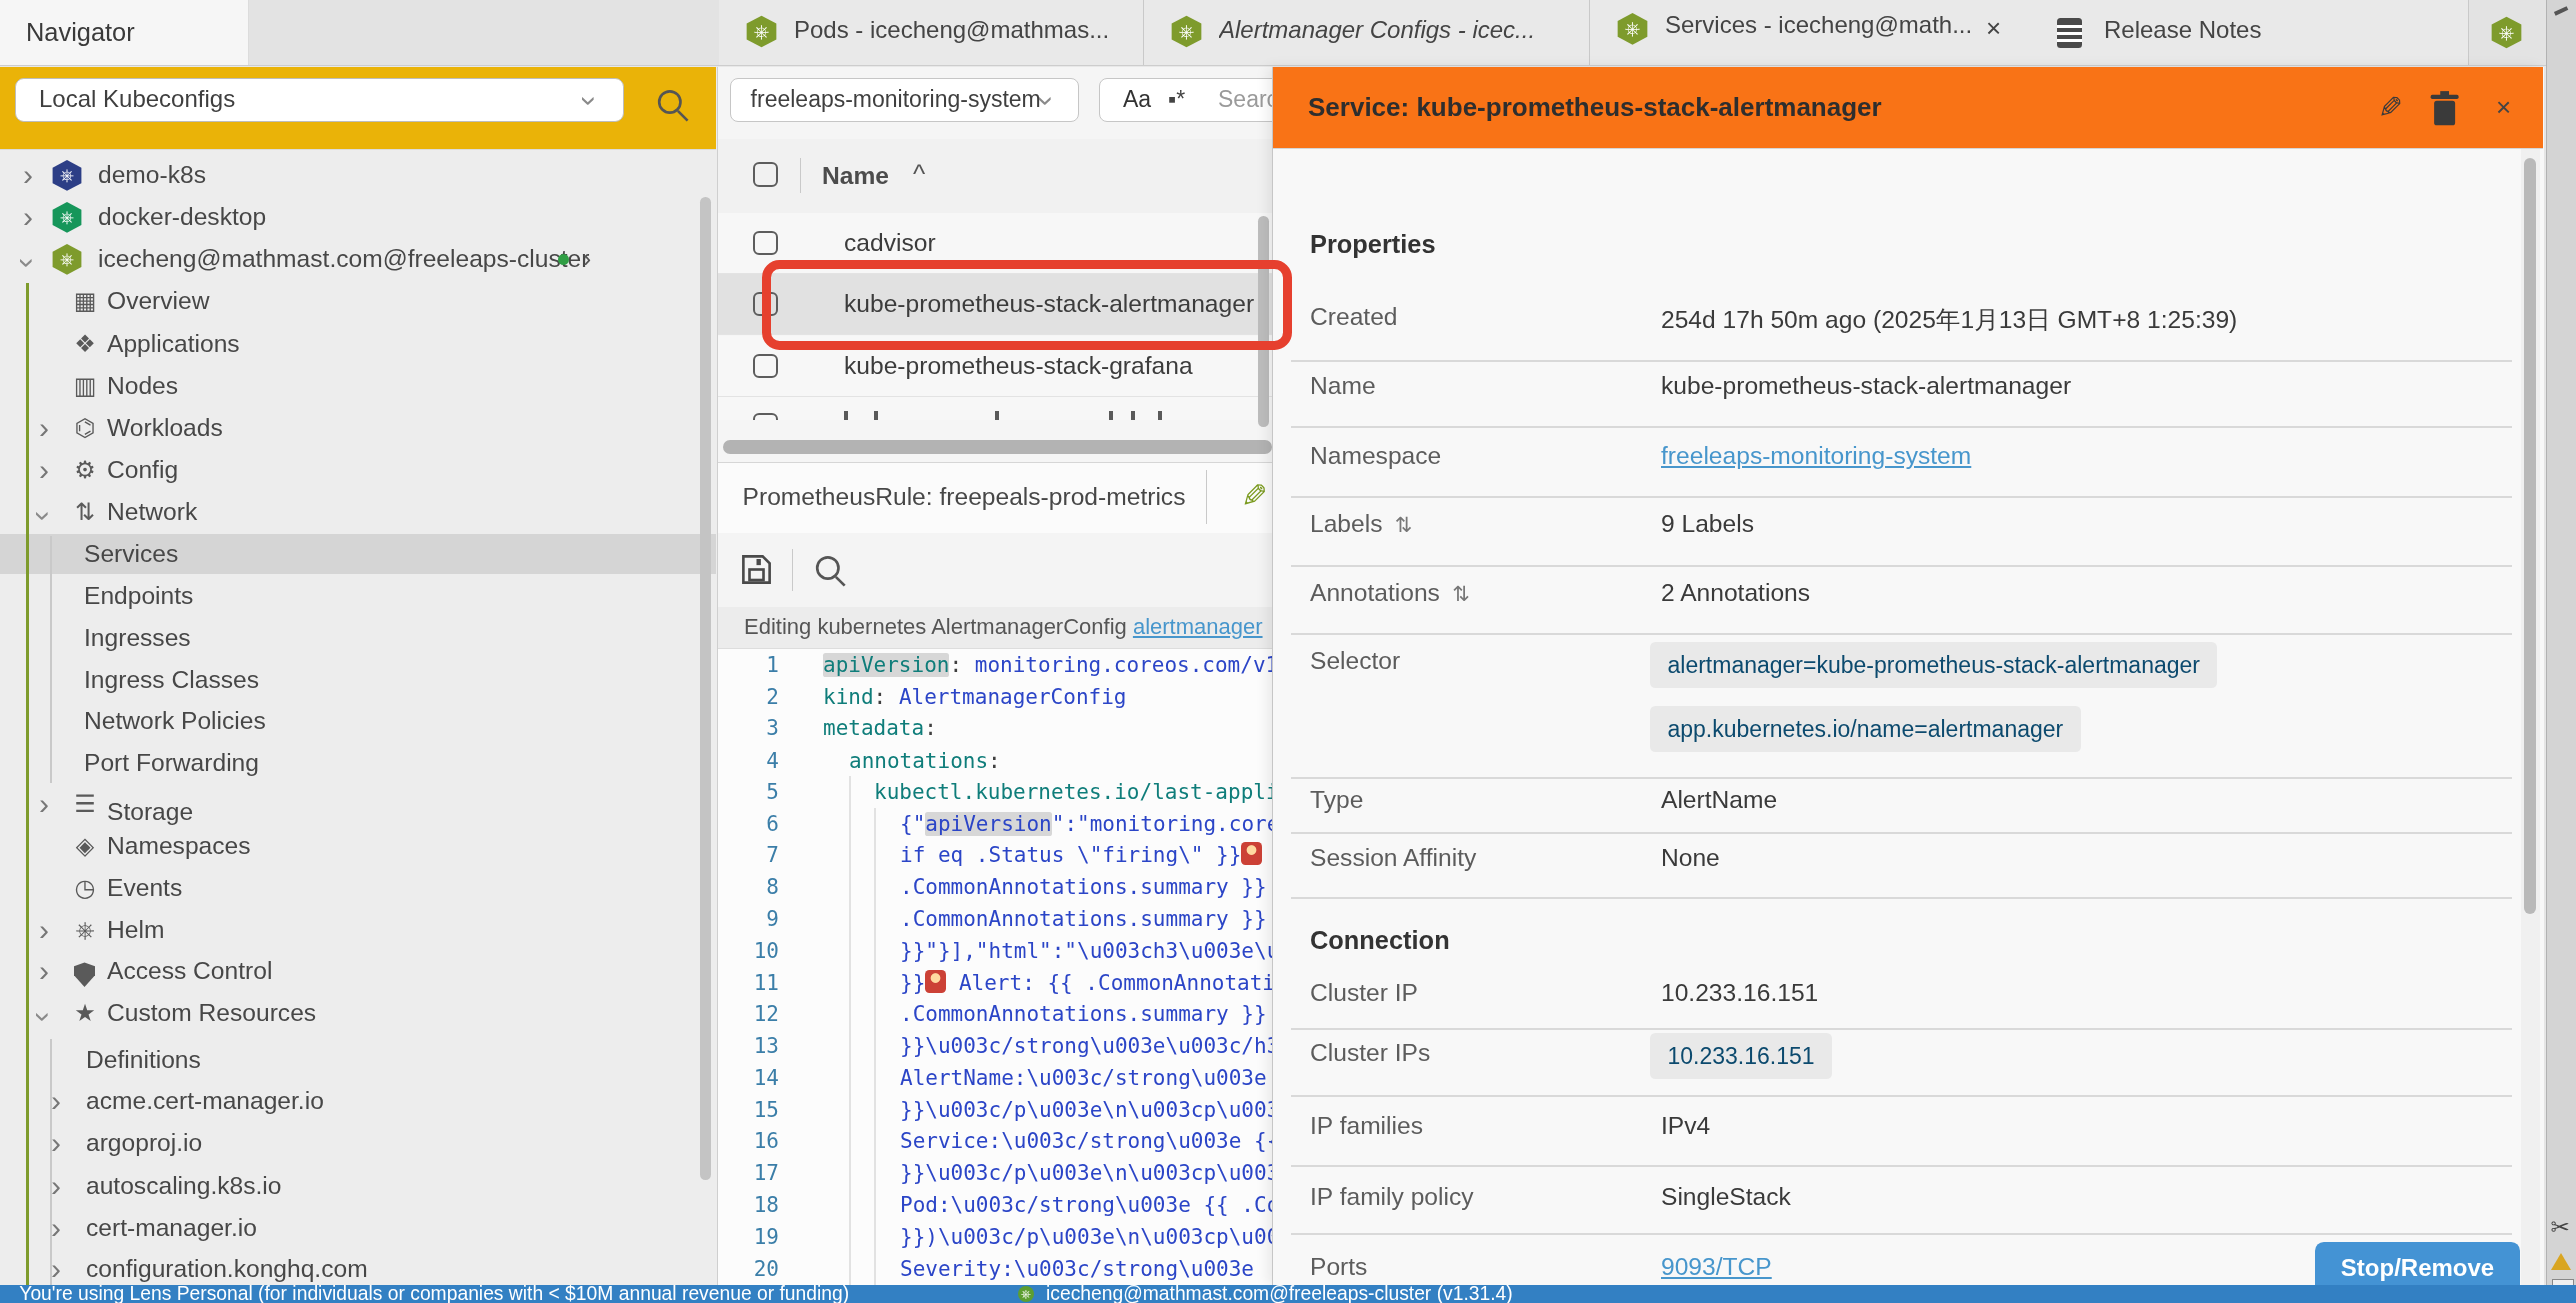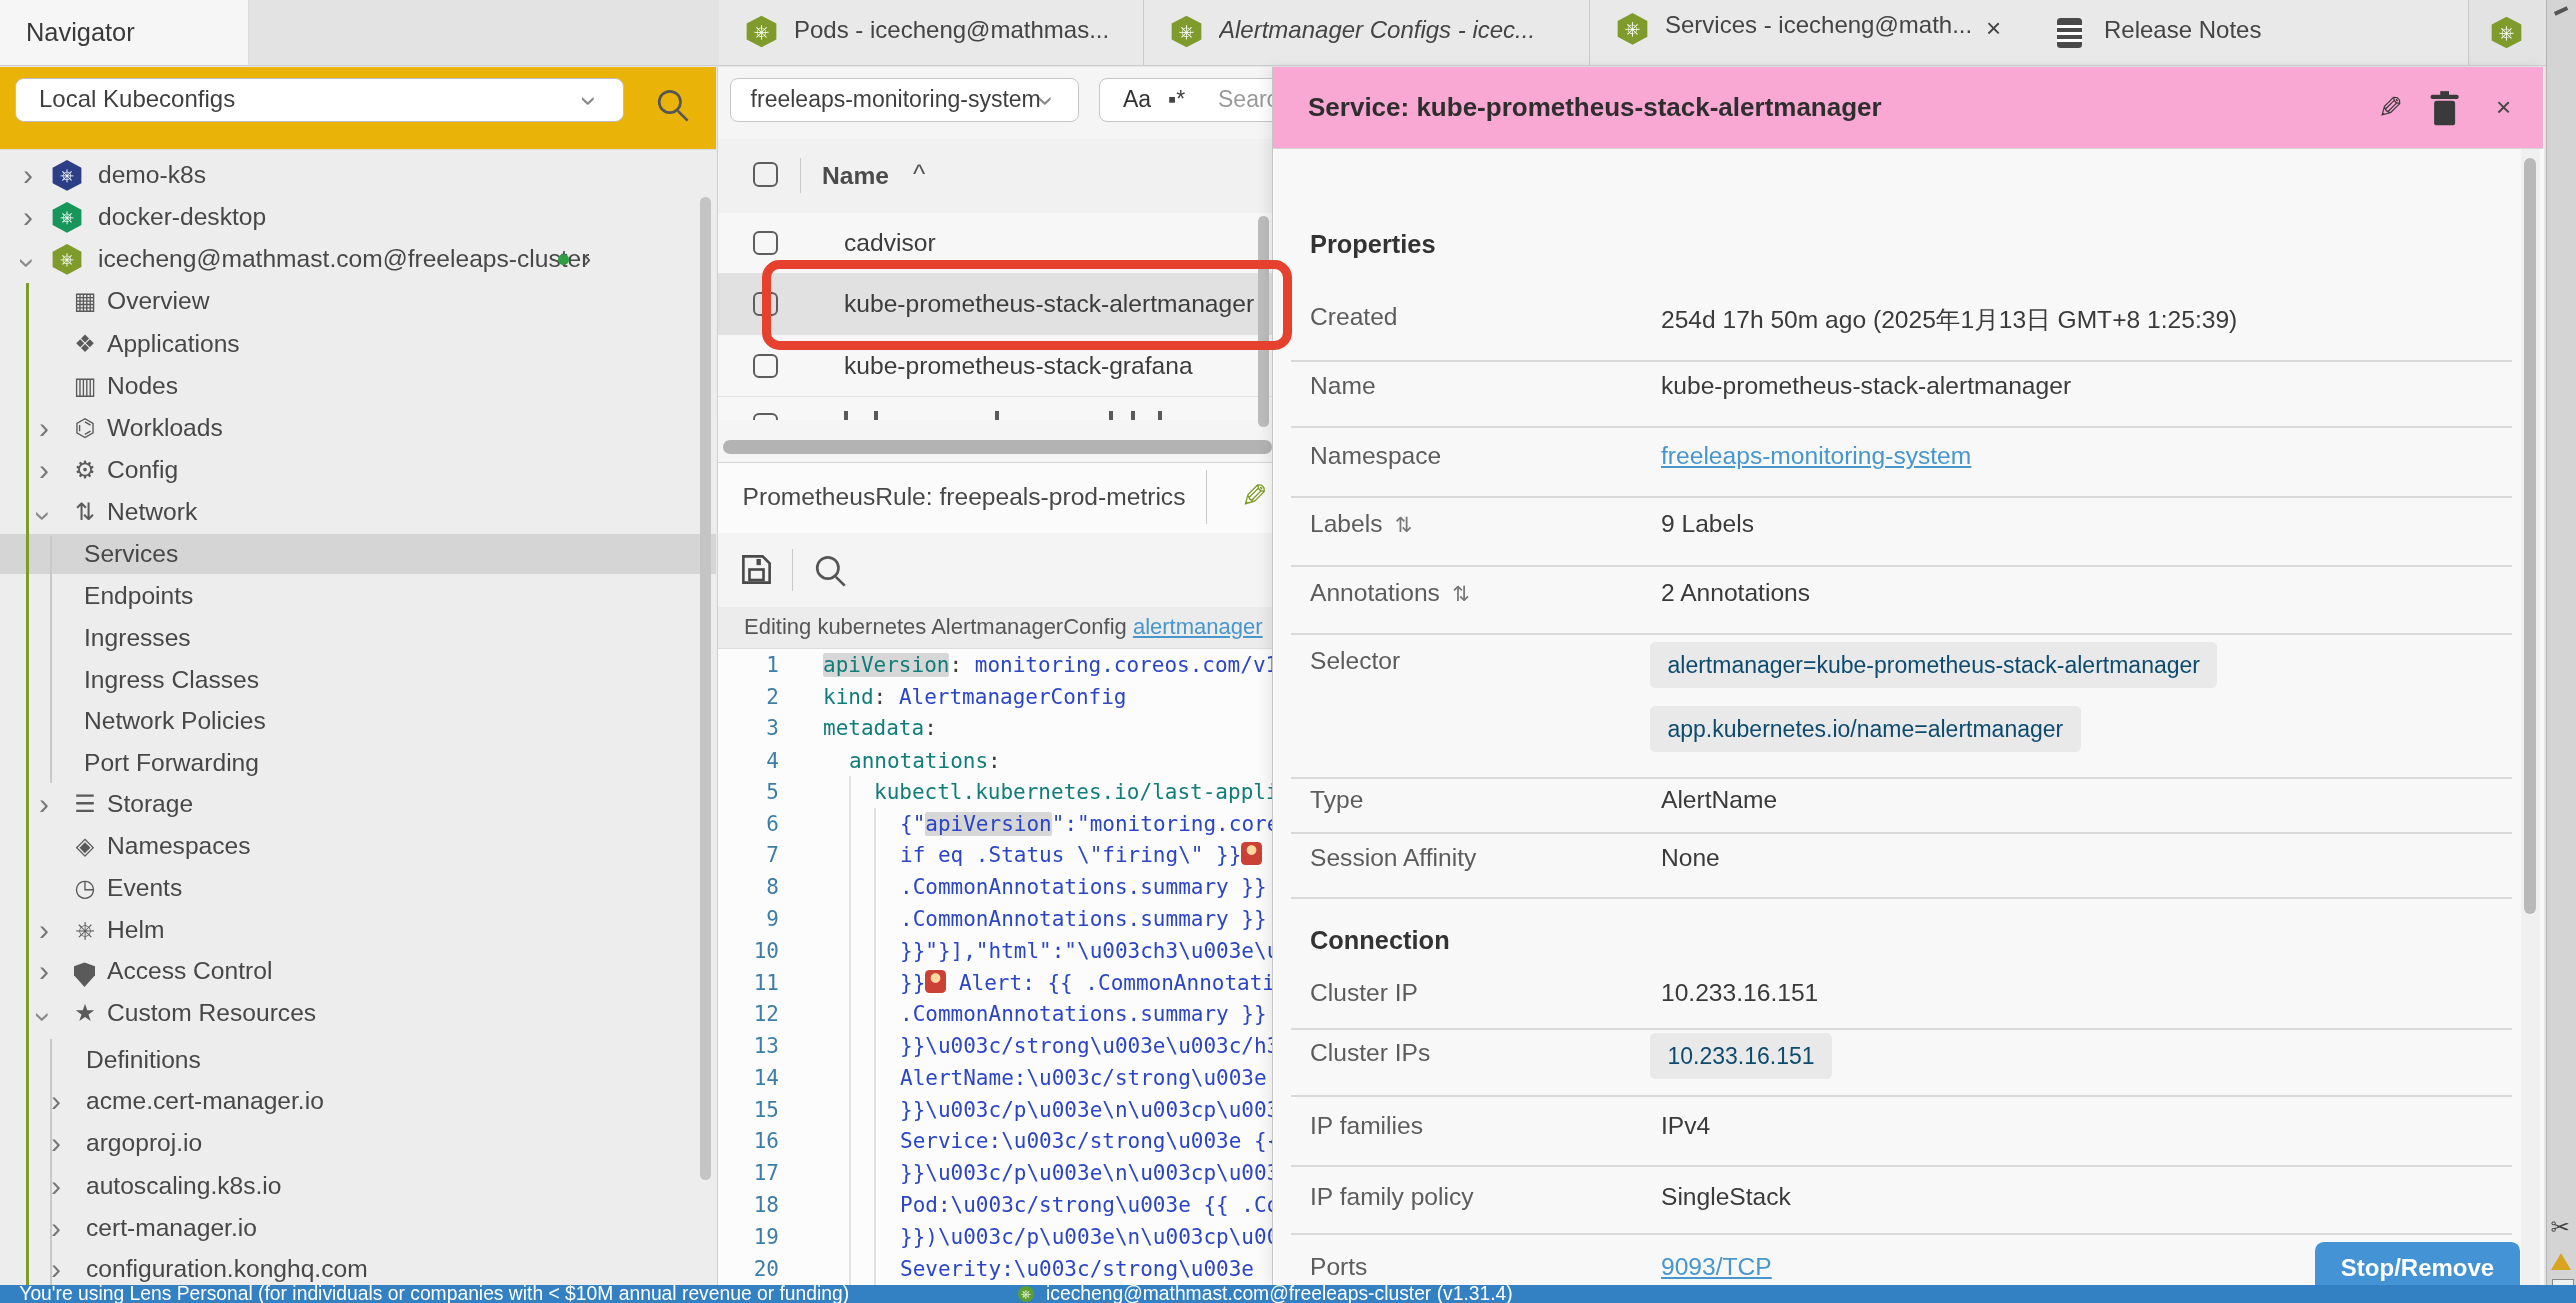--- a/index.html
+++ b/index.html
@@ -64,21 +64,21 @@
   .ctext{position:absolute;top:0;white-space:pre}
   .key{color:#0f7d7a}.val{color:#2b45c7}.pn{color:#3f3f3f}
   .hl{background:#d7d7d7;border-radius:2.6px}
   .siren{display:inline-block;width:21px;height:23px;background:#cc4136;border-radius:4.4px;vertical-align:-2.6px;
          background-image:radial-gradient(circle at 50% 35%,#ffd9a0 0 4.4px,transparent 5.3px)}
   .iguide{position:absolute;top:0;width:1.8px;height:32px;background:#e2e2e2}
 
   
   #details{left:1272px;top:67px;width:1272px;height:1219px;background:#f8f8f8;border-left:1.8px solid #c6c6c6;
            box-sizing:border-box;box-shadow:-5.3px 0 12.3px rgba(0,0,0,.08)}
-  #dhead{left:0;top:0;width:1270px;height:82px;background:#f9a8d4;border-bottom:1.8px solid #d5d5d5;box-sizing:border-box}
+  #dhead{left:0;top:0;width:1270px;height:82px;background:#f97316;border-bottom:1.8px solid #d5d5d5;box-sizing:border-box}
   #dtitle{position:absolute;left:35px;top:0;line-height:81px;font-size:26px;font-weight:600;color:#2e2e2e;white-space:nowrap}
   .dico{position:absolute;font-size:30px;color:#3a3a3a;width:39px;height:39px;text-align:center;line-height:39px}
   .sect{position:absolute;left:37px;font-size:25.4px;font-weight:700;color:#333}
   .dlabel{position:absolute;left:37px;font-size:24.6px;color:#5c5c5c;white-space:nowrap}
   .dvalue{position:absolute;left:388px;font-size:24.6px;color:#3a3a3a;white-space:nowrap}
   .dlink{color:#4796cc;text-decoration:underline;cursor:pointer}
   .sep{position:absolute;left:17.5px;width:1221px;height:1.8px;background:#d9d9d9}
   .chip{position:absolute;left:377px;height:46px;line-height:46px;background:#e9e9e9;border-radius:5.3px;
         padding:0 17.5px;font-size:23px;color:#0c4a6e;white-space:nowrap}
   .btn{position:absolute;background:#4493d4;color:#fff;border-radius:8.8px;font-size:24px;font-weight:600;
@@ -197,21 +197,21 @@
         </div>
         <div class="trow a nosel" style="top: 511px;">
           <div class="a" style="left: 84px; top: 0px;">Ingress Classes</div>
         </div>
         <div class="trow a nosel" style="top: 594px;">
           <div class="a" style="left: 84px; top: 0px;">Port Forwarding</div>
         </div>
         <div class="trow a nosel" style="top: 635px;">
           <div class="chevr a" style="left: 39px; top: 0px;">›</div>
           <div class="ticon a" style="left: 70px;">☰</div>
-          <div class="a" style="left: 107px; top: 0px;">Storage</div>
+          <div class="a" style="left: 107px; top: 8px;">Storage</div>
         </div>
         <div class="trow a nosel" style="top: 677px;">
           <div class="ticon a" style="left: 70px;">◈</div>
           <div class="a" style="left: 107px; top: 0px;">Namespaces</div>
         </div>
         <div class="trow a nosel" style="top: 719px;">
           <div class="ticon a" style="left: 70px;">◷</div>
           <div class="a" style="left: 107px; top: 0px;">Events</div>
         </div>
         <div class="trow a nosel" style="top: 761px;">

